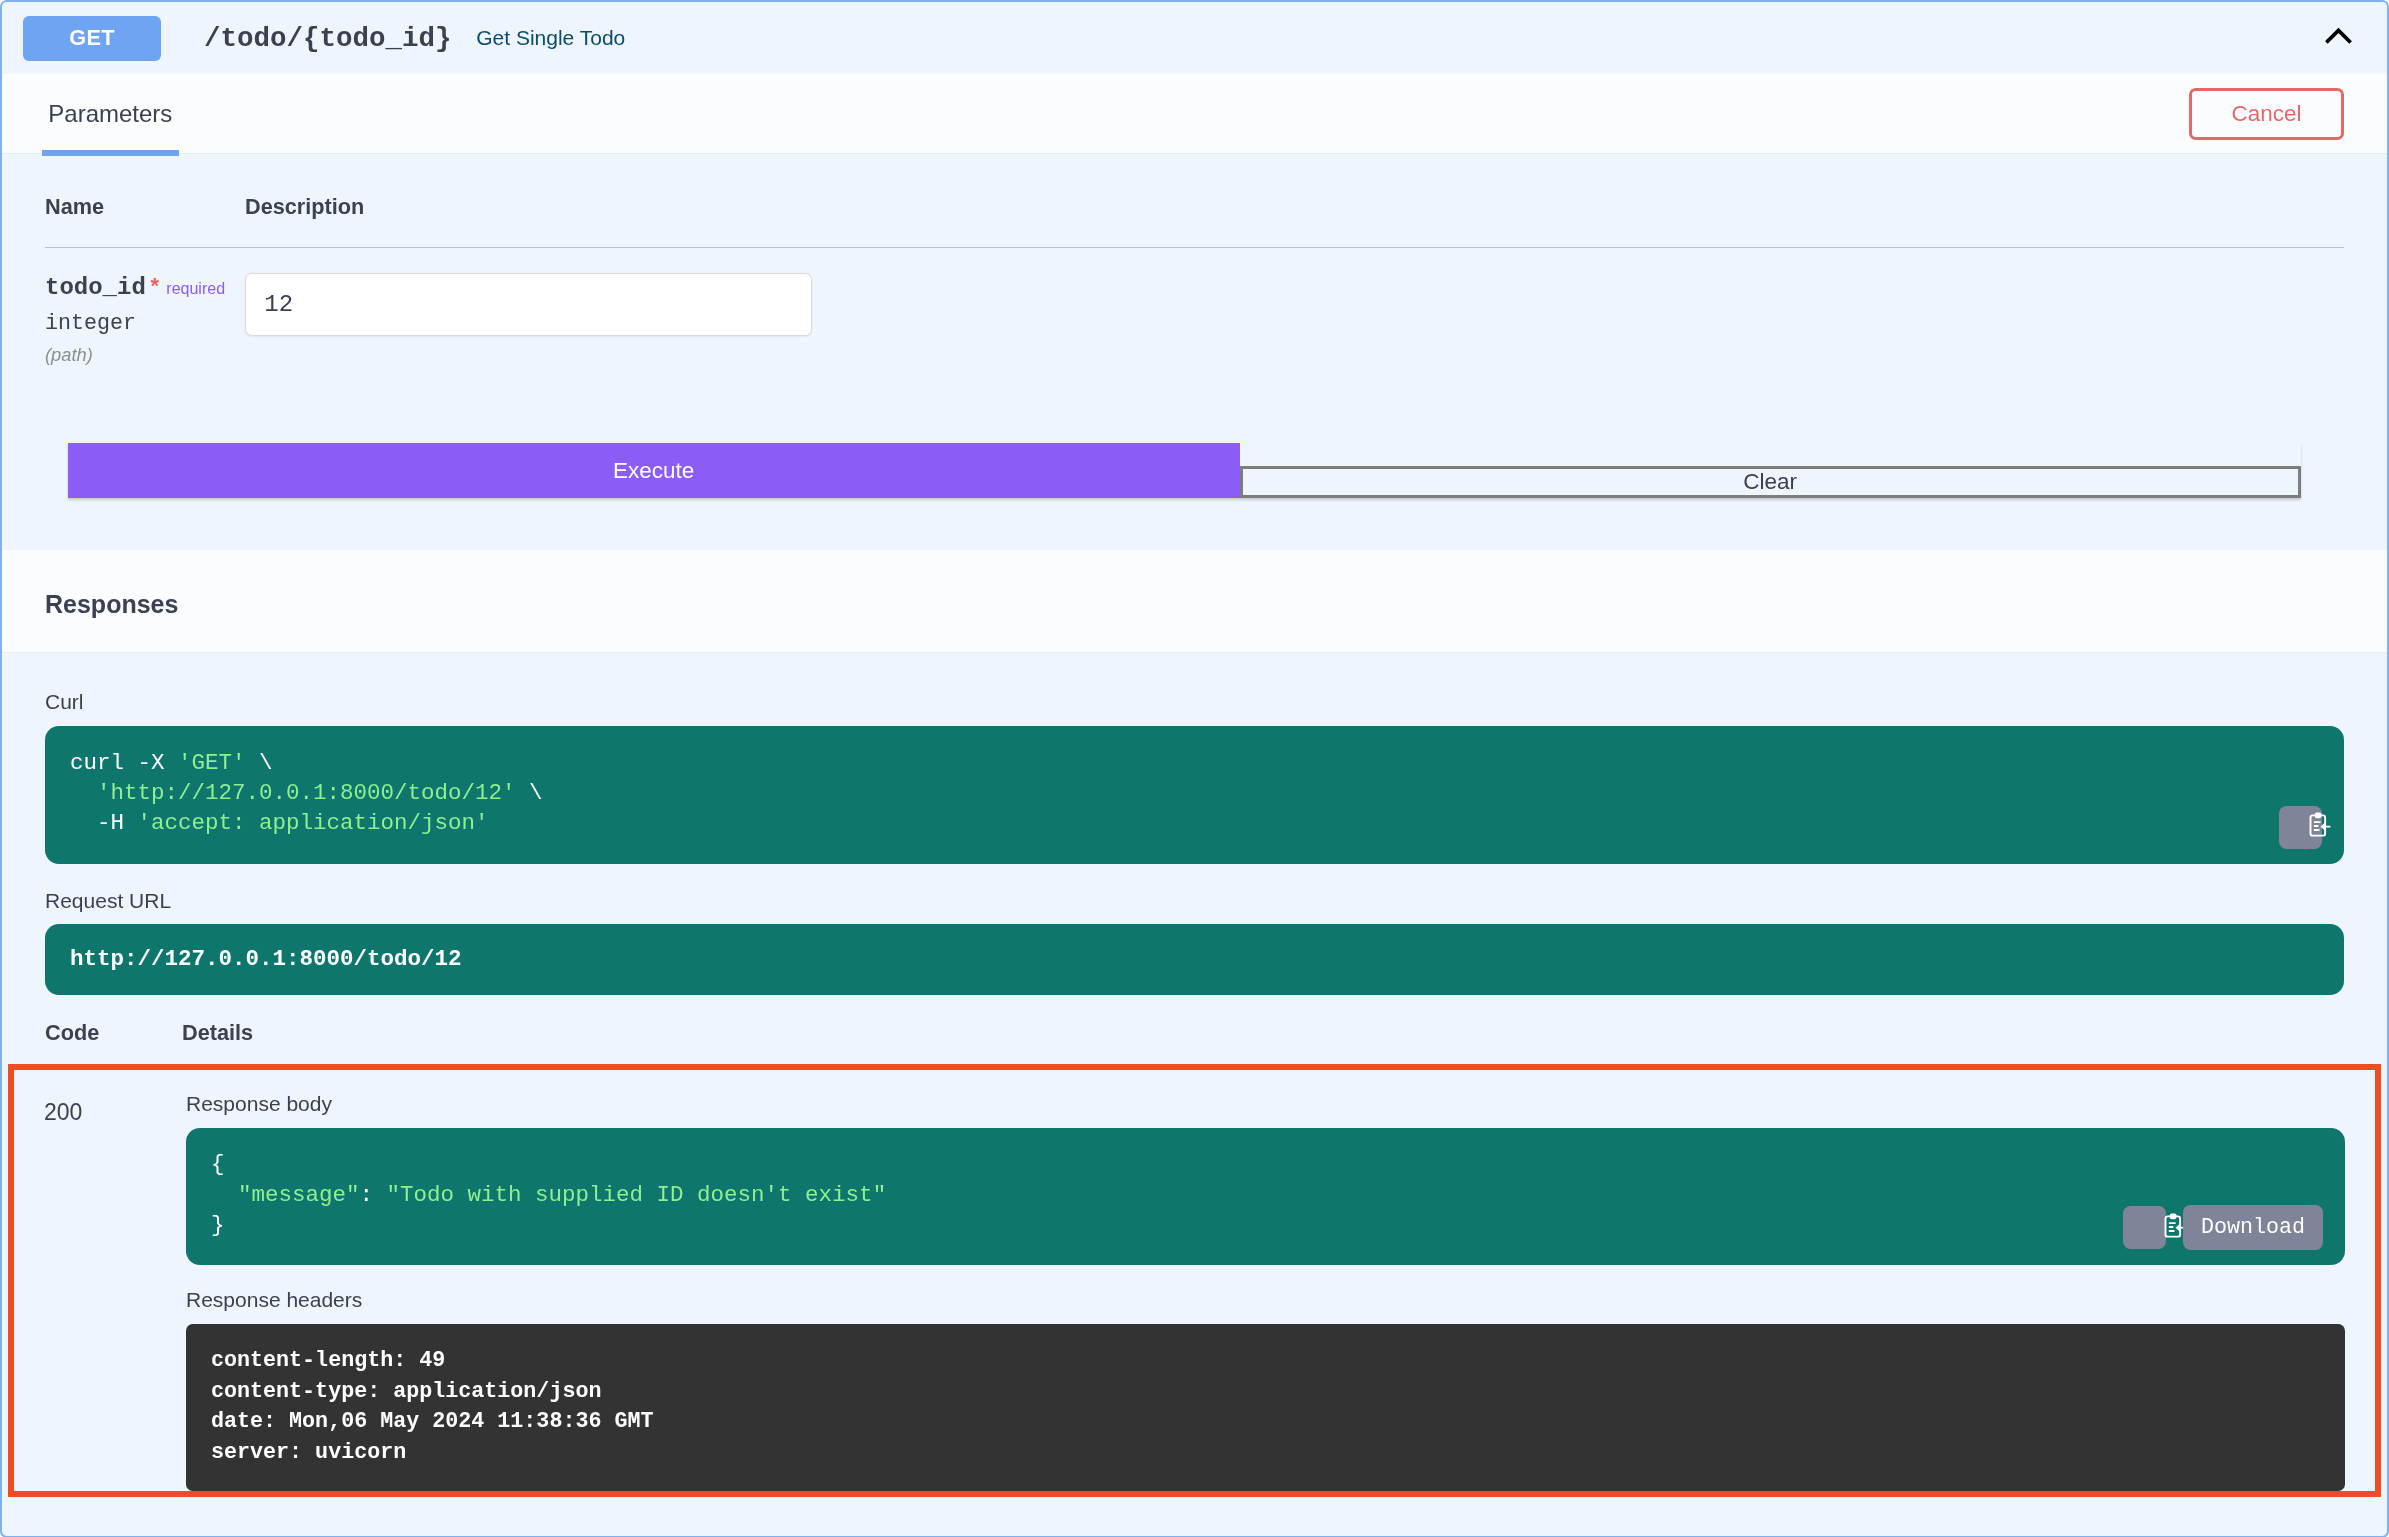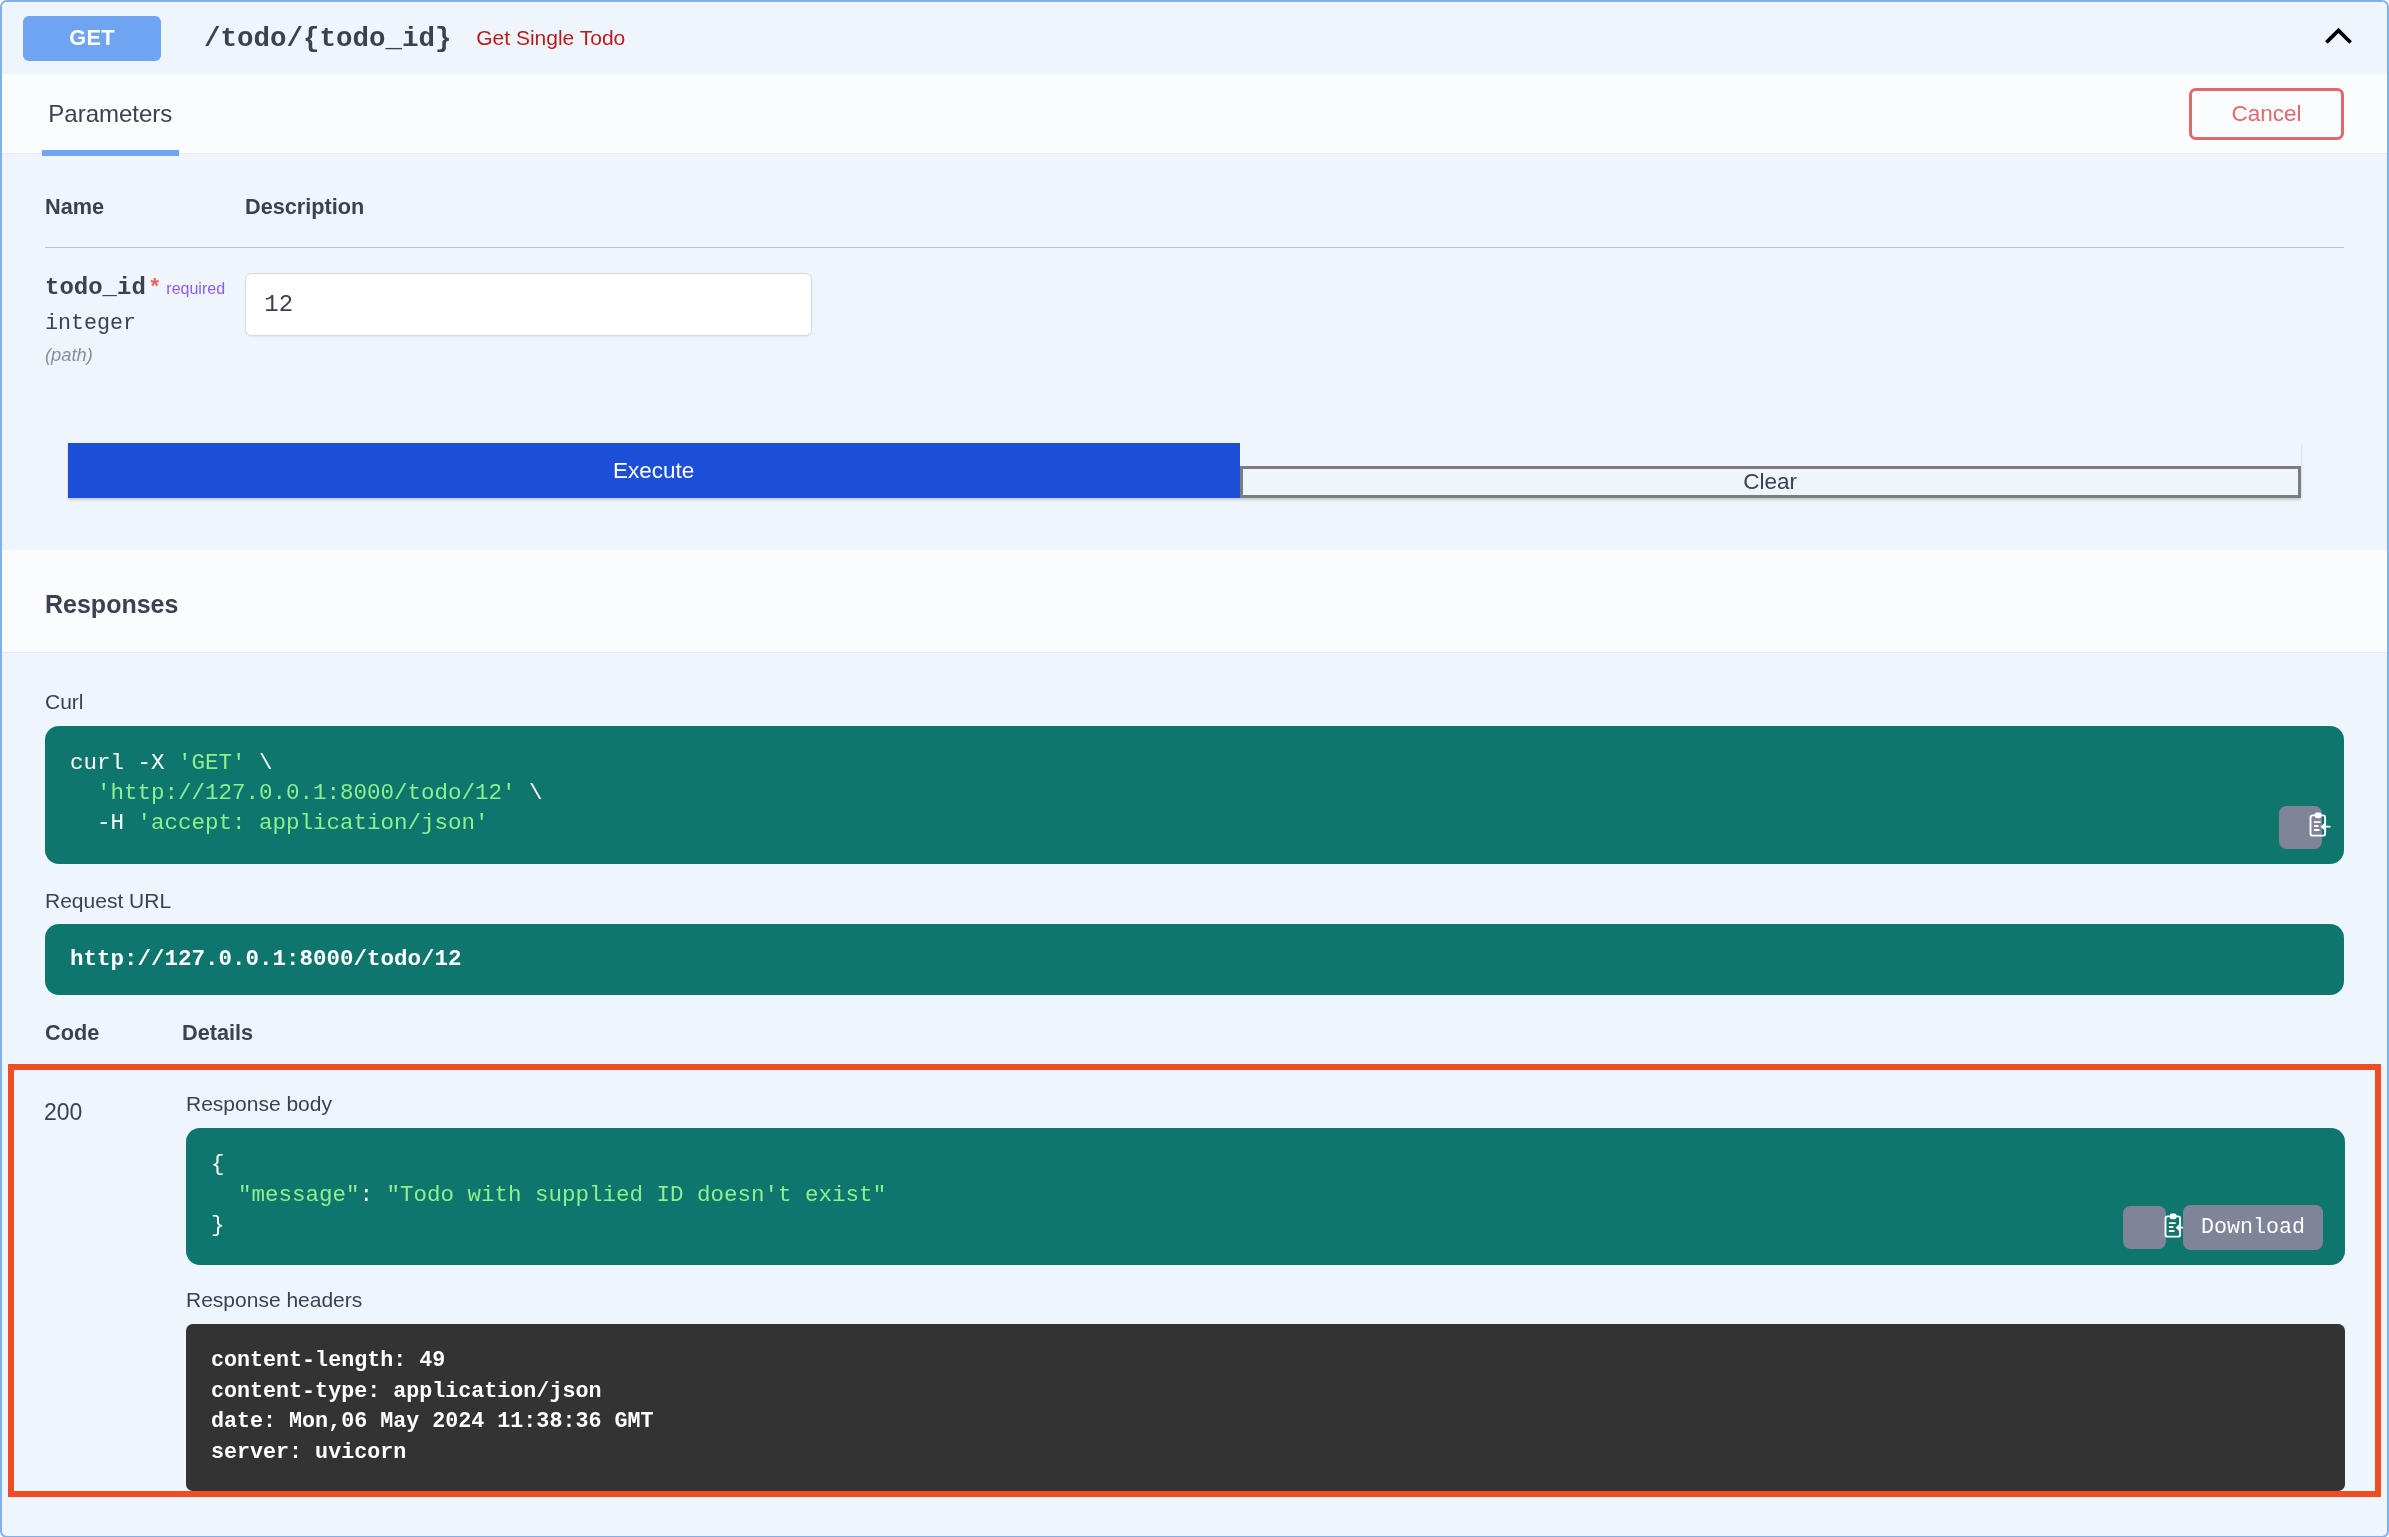--- a/index.html
+++ b/index.html
@@ -49,21 +49,21 @@
     margin-left: 35px;
     font-family: "Liberation Mono", monospace;
     font-size: 27.5px;
     font-weight: 700;
     color: #3b4151;
     white-space: nowrap;
   }
   .op-summary {
     margin-left: 16.7px;
     font-size: 21px;
-    color: #b91c1c;
+    color: #0c4a6e;
     white-space: nowrap;
   }
   .collapse-btn {
     margin-left: auto;
     width: 58px;
     height: 58px;
     display: flex;
     align-items: center;
     justify-content: center;
     background: transparent;
@@ -171,21 +171,21 @@
   
   .btn-row {
     display: flex;
     margin: 77px 43px 0 22.5px;
     width: calc(100% - 66px);
     height: 55px;
     box-shadow: 0 1.7px 2.5px rgba(0,0,0,.18);
   }
   .execute-btn {
     flex: 0 0 52.5%;
-    background: #1d4ed8;
+    background: #8b5cf6;
     color: #ffffff;
     font-size: 22.5px;
     font-family: inherit;
     border: none;
     cursor: pointer;
   }
   .clear-btn {
     flex: 1 1 auto;
     background: #eef5fd;
     color: #3b4151;

